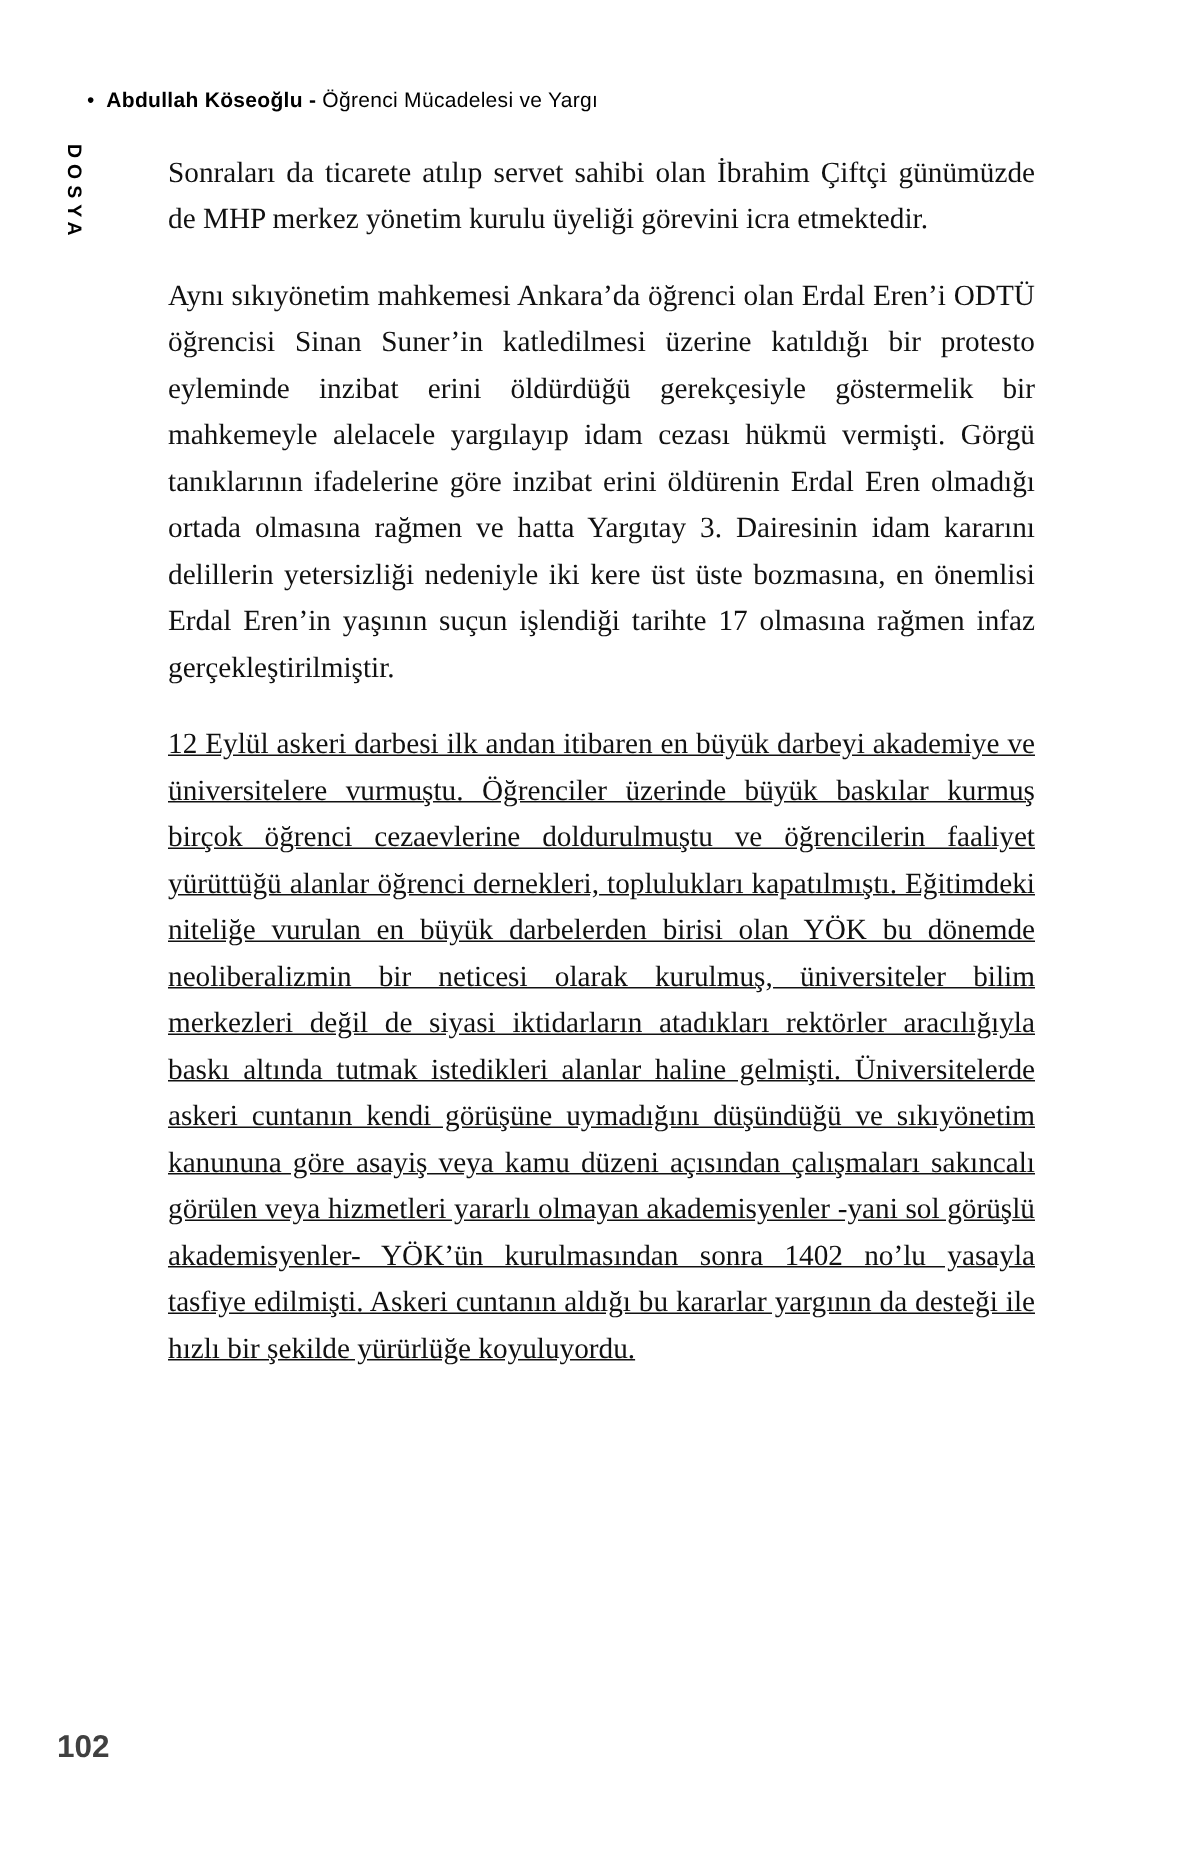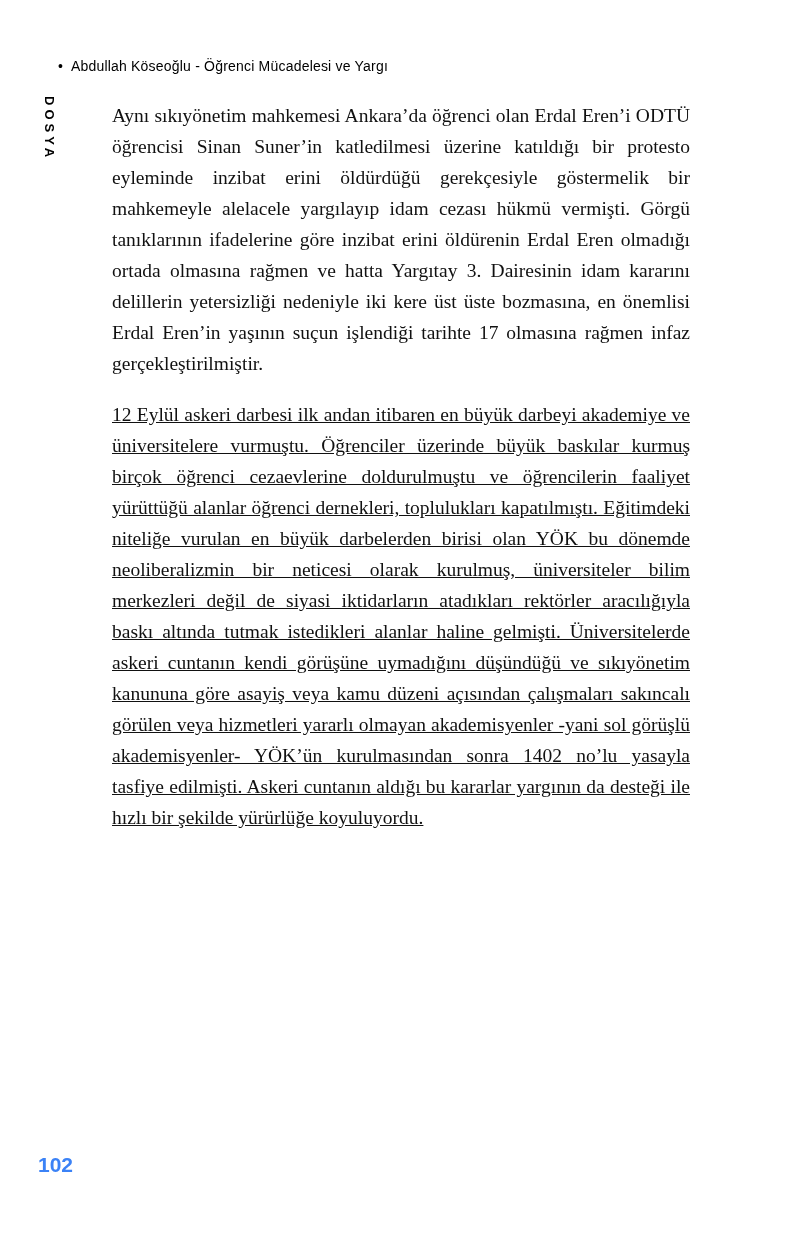--- a/index.html
+++ b/index.html
@@ -27,21 +27,21 @@
     font-family: "Liberation Sans", sans-serif;
     font-size: 14px;
     color: #000000;
     white-space: nowrap;
   }
   .bullet {
     font-size: 14px;
     line-height: 1;
   }
   .header-author {
-    font-weight: normal;
+    font-weight: bold;
     letter-spacing: 0.2px;
   }
   .header-title {
     font-weight: normal;
     letter-spacing: 0.2px;
   }
   .side-label {
     position: absolute;
     top: 96px;
     left: 42px;
@@ -76,35 +76,36 @@
     margin-bottom: 0;
     text-decoration: underline;
   }
   .page-number {
     position: absolute;
     left: 38px;
     bottom: 64px;
     font-family: "Liberation Sans", sans-serif;
     font-weight: bold;
     font-size: 21px;
-    color: #3b82f6;
+    color: #404040;
   }
 </style>
 </head>
 <body>
 
 <div class="page">
 
   <div class="page-header">
     <span class="bullet">•</span>
     <span><span class="header-author">Abdullah Köseoğlu - </span><span class="header-title">Öğrenci Mücadelesi ve Yargı</span></span>
   </div>
 
   <div class="side-label">DOSYA</div>
 
   <div class="content">
+    <p class="para">Sonraları da ticarete atılıp servet sahibi olan İbrahim Çiftçi günümüzde de MHP merkez yönetim kurulu üyeliği görevini icra etmektedir.</p>
     <p class="para">Aynı sıkıyönetim mahkemesi Ankara’da öğrenci olan Erdal Eren’i ODTÜ öğrencisi Sinan Suner’in katledilmesi üzerine katıldığı bir protesto eyleminde inzibat erini öldürdüğü gerekçesiyle göstermelik bir mahkemeyle alelacele yargılayıp idam cezası hükmü vermişti. Görgü tanıklarının ifadelerine göre inzibat erini öldürenin Erdal Eren olmadığı ortada olmasına rağmen ve hatta Yargıtay 3. Dairesinin idam kararını delillerin yetersizliği nedeniyle iki kere üst üste bozmasına, en önemlisi Erdal Eren’in yaşının suçun işlendiği tarihte 17 olmasına rağmen infaz gerçekleştirilmiştir.</p>
     <p class="para">12 Eylül askeri darbesi ilk andan itibaren en büyük darbeyi akademiye ve üniversitelere vurmuştu. Öğrenciler üzerinde büyük baskılar kurmuş birçok öğrenci cezaevlerine doldurulmuştu ve öğrencilerin faaliyet yürüttüğü alanlar öğrenci dernekleri, toplulukları kapatılmıştı. Eğitimdeki niteliğe vurulan en büyük darbelerden birisi olan YÖK bu dönemde neoliberalizmin bir neticesi olarak kurulmuş, üniversiteler bilim merkezleri değil de siyasi iktidarların atadıkları rektörler aracılığıyla baskı altında tutmak istedikleri alanlar haline gelmişti. Üniversitelerde askeri cuntanın kendi görüşüne uymadığını düşündüğü ve sıkıyönetim kanununa göre asayiş veya kamu düzeni açısından çalışmaları sakıncalı görülen veya hizmetleri yararlı olmayan akademisyenler -yani sol görüşlü akademisyenler- YÖK’ün kurulmasından sonra 1402 no’lu yasayla tasfiye edilmişti. Askeri cuntanın aldığı bu kararlar yargının da desteği ile hızlı bir şekilde yürürlüğe koyuluyordu.</p>
   </div>
 
   <div class="page-number">102</div>
 
 </div>
 
 </body></html>

